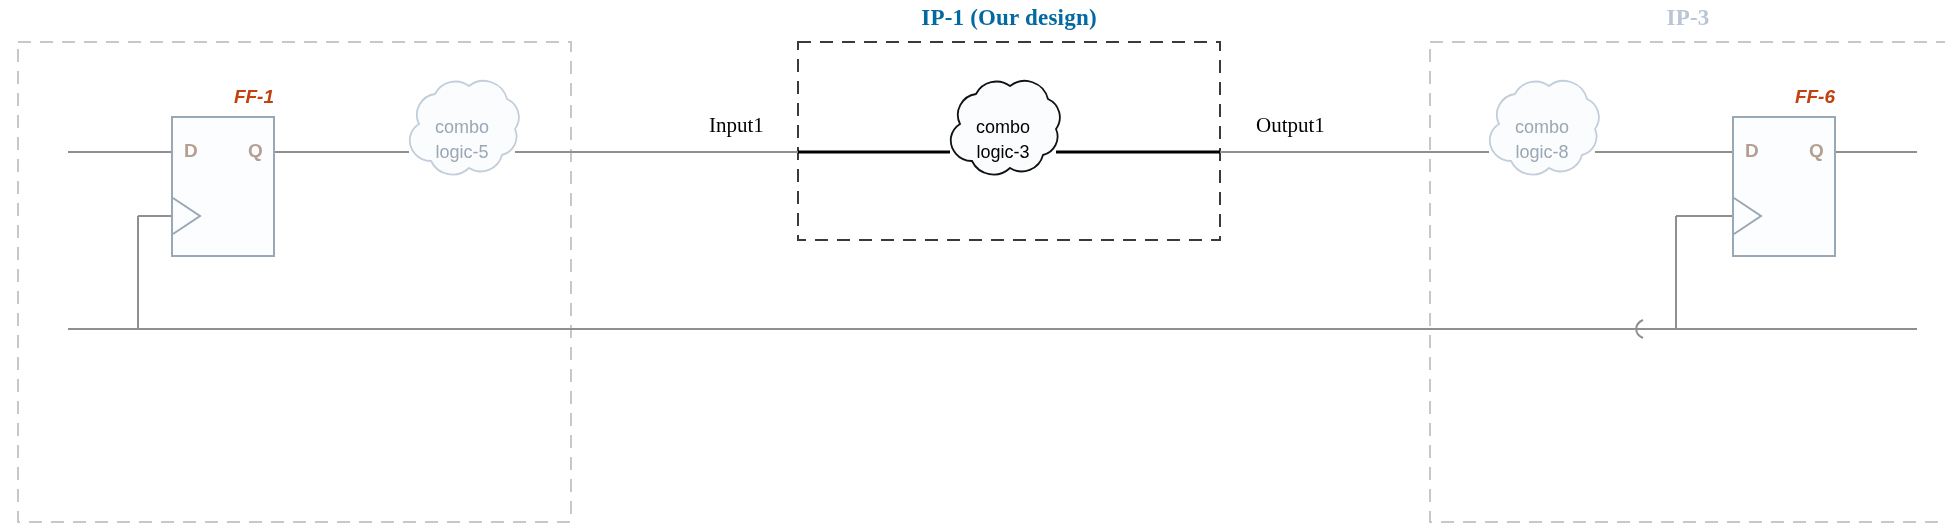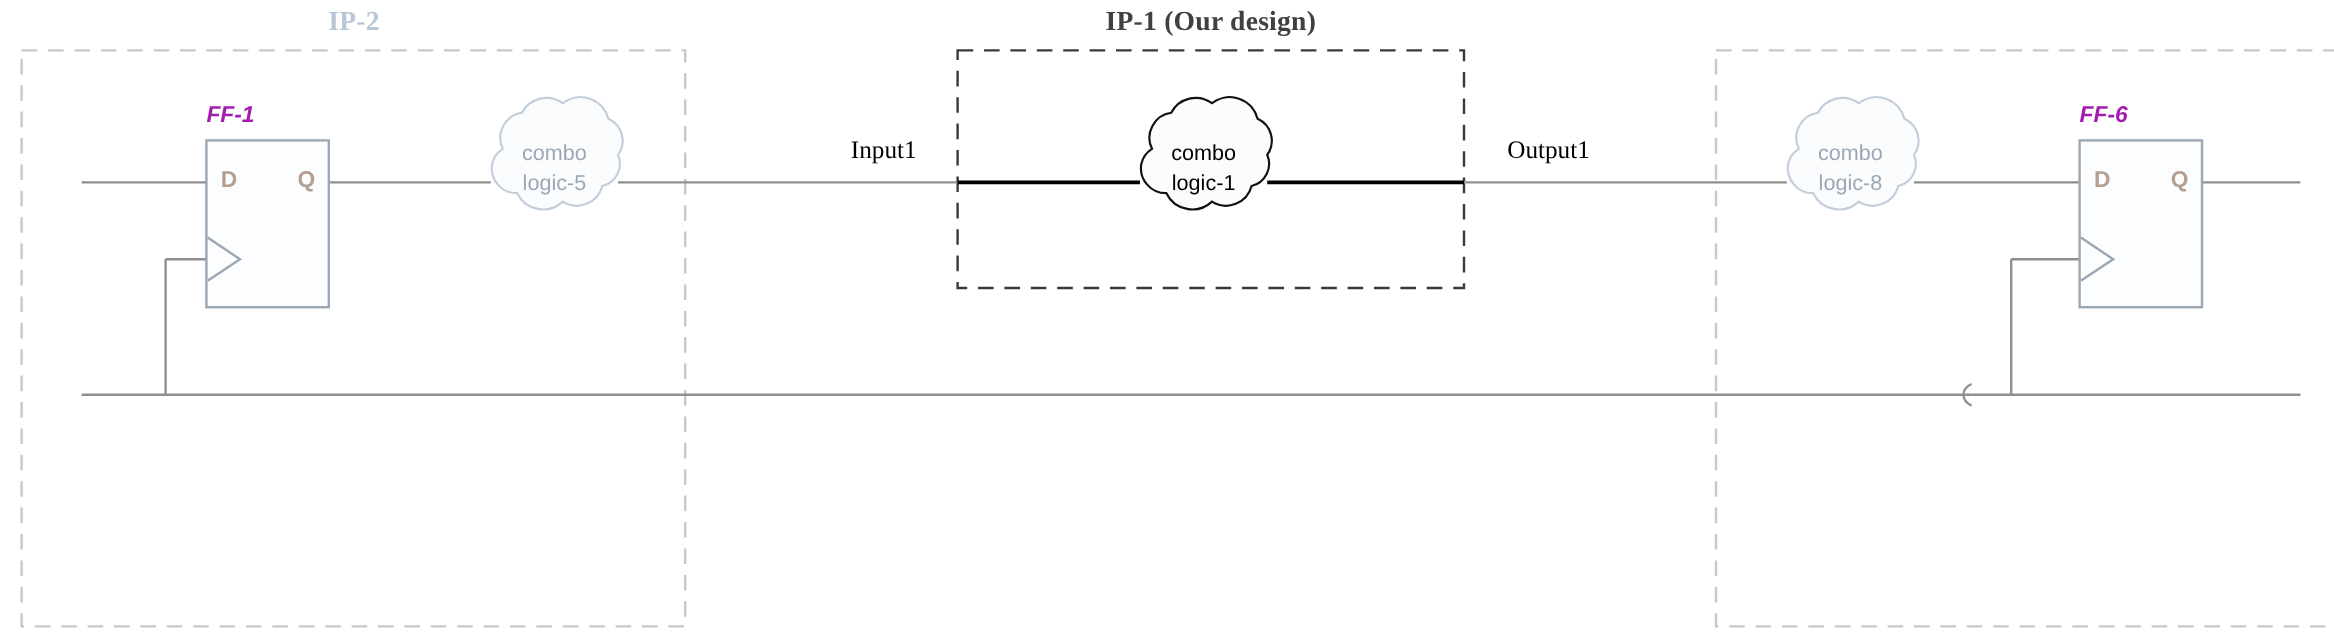--- a/index.html
+++ b/index.html
@@ -27,31 +27,31 @@
   .ip-title {
     position: absolute;
     font-family: "Liberation Serif", "DejaVu Serif", serif;
     font-weight: bold;
     font-size: 23px;
     white-space: nowrap;
     text-align: center;
     letter-spacing: 0.2px;
   }
   .ip-title.faded { color: #b9c6d6; }
-  .ip-title.strong { color: #404040; }
+  .ip-title.strong { color: #0369a1; }
 
   .ff-label {
     position: absolute;
     font-family: "Liberation Sans", "DejaVu Sans", sans-serif;
     font-style: italic;
     font-weight: bold;
     font-size: 19px;
-    color: #a21caf;
+    color: #c2410c;
     white-space: nowrap;
-    text-align: left;
+    text-align: right;
   }
   .pin-label {
     position: absolute;
     font-family: "Liberation Sans", "DejaVu Sans", sans-serif;
     font-weight: bold;
     font-size: 19px;
     color: #b49f92;
     white-space: nowrap;
   }
   .cloud-label {
@@ -148,39 +148,39 @@
          a 23 23 0 0 1 34 -8
          a 24 24 0 0 1 38 13
          a 20 20 0 0 1 8 30
          a 19 19 0 0 1 -13 26
          a 22 22 0 0 1 -33 13
          a 24 24 0 0 1 -38 -7
          a 21 21 0 0 1 -21 -24
          a 20 20 0 0 1 9 -13 Z" fill="#fbfcfe" stroke="#c3cedb" stroke-width="1.8"></path>
   </svg>
 
-  <div class="ip-title faded" style="left:172px; top:5px; width:246px;">IP-2</div>
   <div class="ip-title strong" style="left:798px; top:5px; width:422px;">IP-1 (Our design)</div>
+  <div class="ip-title faded" style="left:1565px; top:5px; width:246px;">IP-3</div>
 
   <div class="ff-label" style="left:172px; top:86px; width:102px;">FF-1</div>
   <div class="pin-label" style="left:184px; top:140px;">D</div>
   <div class="pin-label" style="left:248px; top:140px;">Q</div>
 
   <div class="ff-label" style="left:1733px; top:86px; width:102px;">FF-6</div>
   <div class="pin-label" style="left:1745px; top:140px;">D</div>
   <div class="pin-label" style="left:1809px; top:140px;">Q</div>
 
   <div class="cloud-label faded" style="left:402px; top:115px; width:120px;">
     <div>combo</div>
     <div>logic-5</div>
   </div>
 
   <div class="cloud-label strong" style="left:943px; top:115px; width:120px;">
     <div>combo</div>
-    <div>logic-1</div>
+    <div>logic-3</div>
   </div>
 
   <div class="cloud-label faded" style="left:1482px; top:115px; width:120px;">
     <div>combo</div>
     <div>logic-8</div>
   </div>
 
   <div class="port-label" style="left:709px; top:113px;">Input1</div>
   <div class="port-label" style="left:1256px; top:113px;">Output1</div>
 

